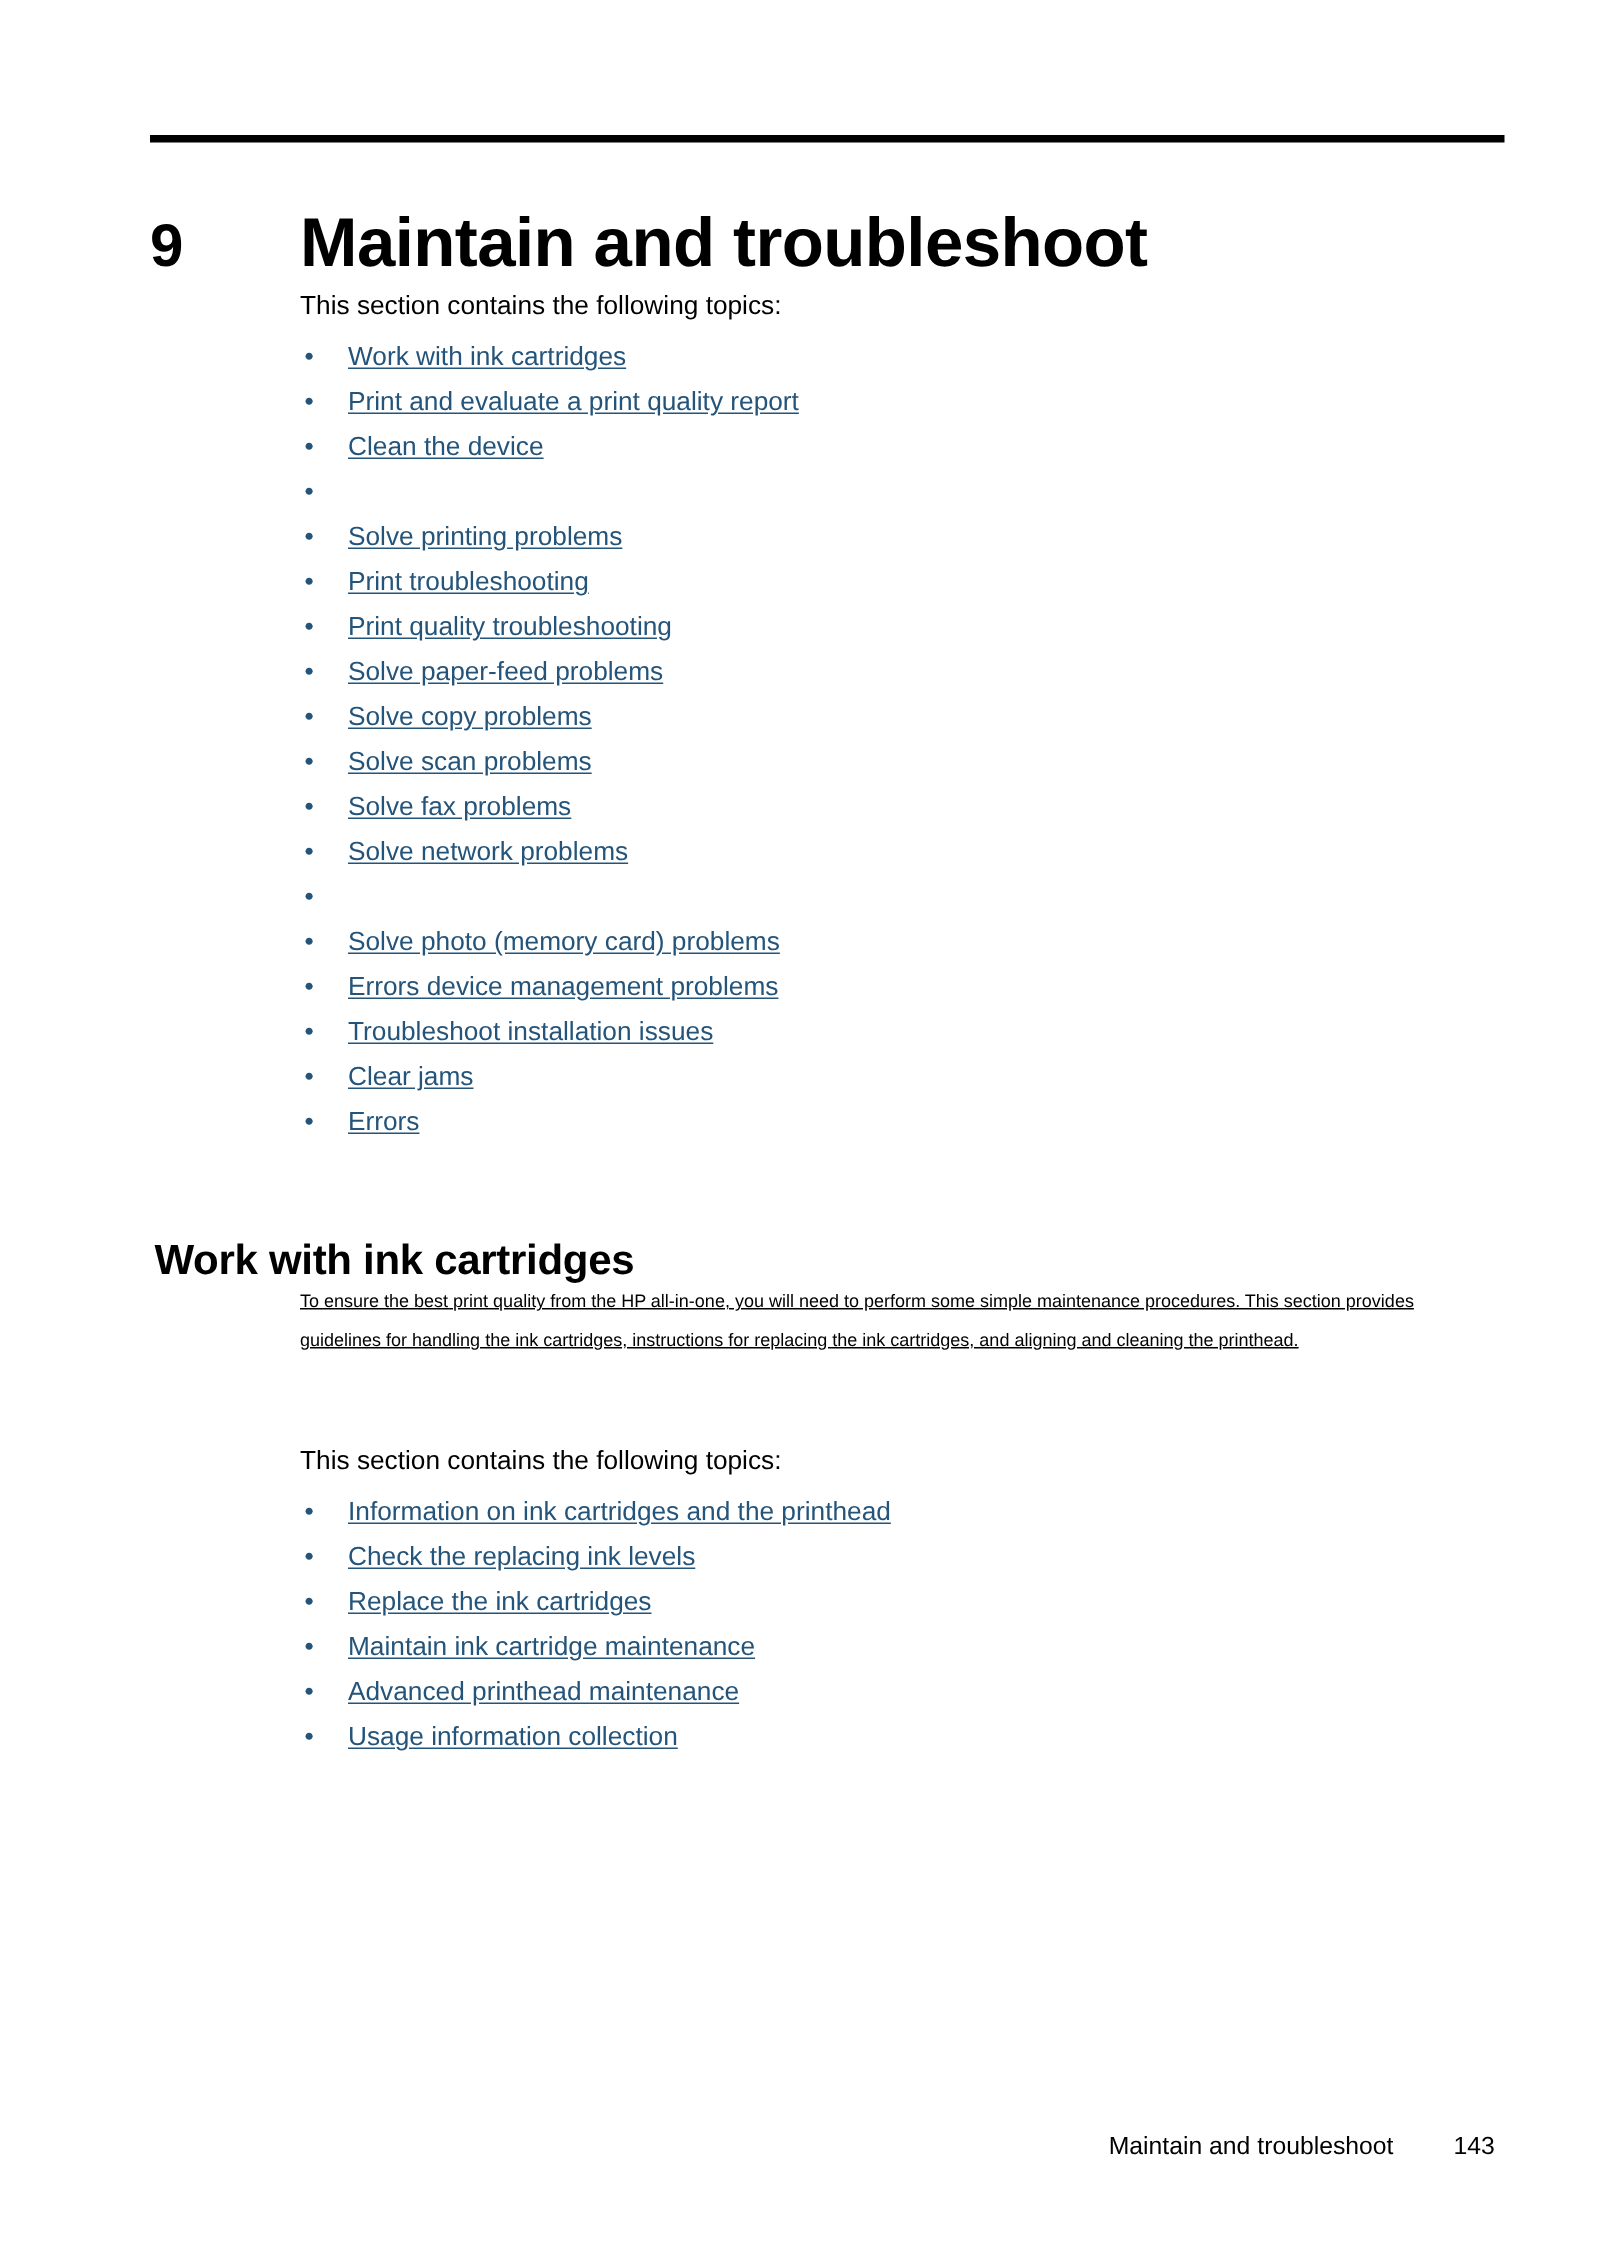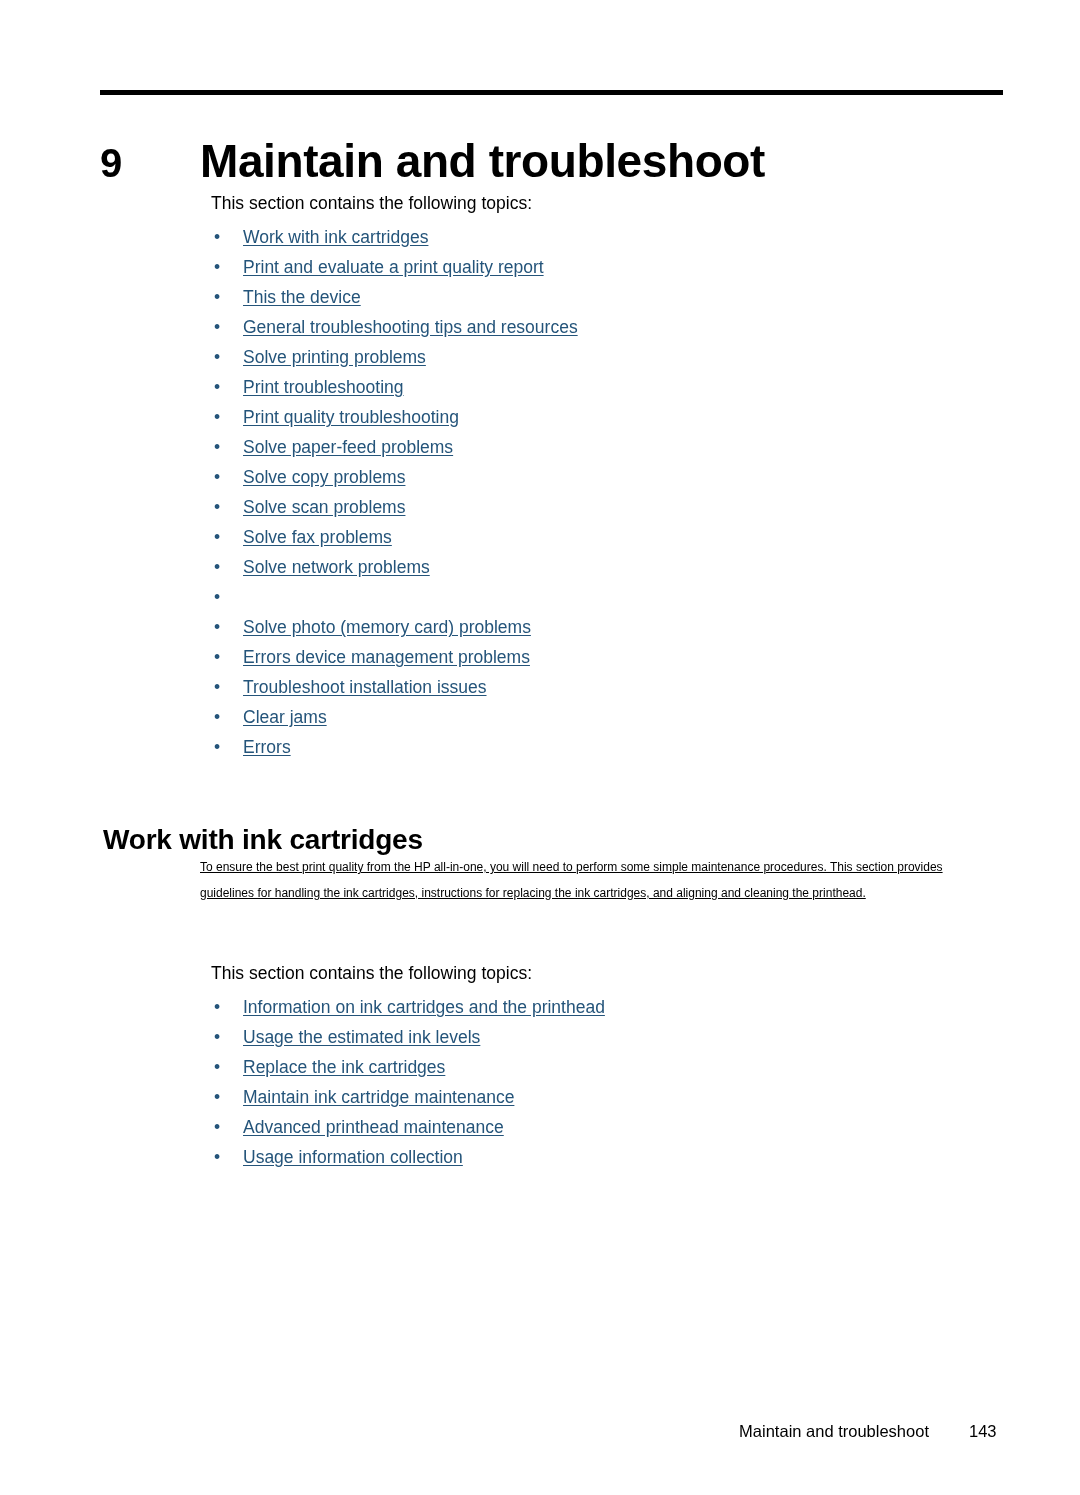--- a/index.html
+++ b/index.html
@@ -48,21 +48,21 @@
   .chapter-title {
     font-size: 46px;
     font-weight: bold;
     line-height: 58px;
     letter-spacing: -0.4px;
   }
 
   
   .content {
     position: absolute;
-    left: 211px;
+    left: 200px;
     top: 190px;
     width: 803px;
   }
   .intro-line {
     font-size: 17.5px;
     line-height: 26px;
     margin: 0 0 6px 0;
   }
 
   ul.topic-list {
@@ -138,22 +138,22 @@
   <div class="chapter-head">
     <div class="chapter-number">9</div>
     <h1 class="chapter-title">Maintain and troubleshoot</h1>
   </div>
 
   <div class="content">
     <p class="intro-line">This section contains the following topics:</p>
     <ul class="topic-list">
       <li><span class="bullet-dot">•</span><a class="topic-link" href="#">Work with ink cartridges</a></li>
       <li><span class="bullet-dot">•</span><a class="topic-link" href="#">Print and evaluate a print quality report</a></li>
-      <li><span class="bullet-dot">•</span><a class="topic-link" href="#">This the device</a></li>
-      <li><span class="bullet-dot">•</span><a class="topic-link" href="#">General troubleshooting tips and resources</a></li>
+      <li><span class="bullet-dot">•</span><a class="topic-link" href="#">Clean the device</a></li>
+      <li><span class="bullet-dot">•</span></li>
       <li><span class="bullet-dot">•</span><a class="topic-link" href="#">Solve printing problems</a></li>
       <li><span class="bullet-dot">•</span><a class="topic-link" href="#">Print troubleshooting</a></li>
       <li><span class="bullet-dot">•</span><a class="topic-link" href="#">Print quality troubleshooting</a></li>
       <li><span class="bullet-dot">•</span><a class="topic-link" href="#">Solve paper-feed problems</a></li>
       <li><span class="bullet-dot">•</span><a class="topic-link" href="#">Solve copy problems</a></li>
       <li><span class="bullet-dot">•</span><a class="topic-link" href="#">Solve scan problems</a></li>
       <li><span class="bullet-dot">•</span><a class="topic-link" href="#">Solve fax problems</a></li>
       <li><span class="bullet-dot">•</span><a class="topic-link" href="#">Solve network problems</a></li>
       <li><span class="bullet-dot">•</span></li>
       <li><span class="bullet-dot">•</span><a class="topic-link" href="#">Solve photo (memory card) problems</a></li>
@@ -167,21 +167,21 @@
   <h2 class="section-heading" style="top:800px;">Work with ink cartridges</h2>
 
   <div class="section-body" style="top:855px;">
     <p class="para">To ensure the best print quality from the HP all-in-one, you will need to perform some simple maintenance procedures. This section provides guidelines for handling the ink cartridges, instructions for replacing the ink cartridges, and aligning and cleaning the printhead.</p>
   </div>
 
   <div class="content" style="top:960px;">
     <p class="intro-line">This section contains the following topics:</p>
     <ul class="topic-list">
       <li><span class="bullet-dot">•</span><a class="topic-link" href="#">Information on ink cartridges and the printhead</a></li>
-      <li><span class="bullet-dot">•</span><a class="topic-link" href="#">Usage the estimated ink levels</a></li>
+      <li><span class="bullet-dot">•</span><a class="topic-link" href="#">Check the replacing ink levels</a></li>
       <li><span class="bullet-dot">•</span><a class="topic-link" href="#">Replace the ink cartridges</a></li>
       <li><span class="bullet-dot">•</span><a class="topic-link" href="#">Maintain ink cartridge maintenance</a></li>
       <li><span class="bullet-dot">•</span><a class="topic-link" href="#">Advanced printhead maintenance</a></li>
       <li><span class="bullet-dot">•</span><a class="topic-link" href="#">Usage information collection</a></li>
     </ul>
   </div>
 
   <div class="footer">
     <span class="footer-title">Maintain and troubleshoot</span>
     <span class="footer-page">143</span>

